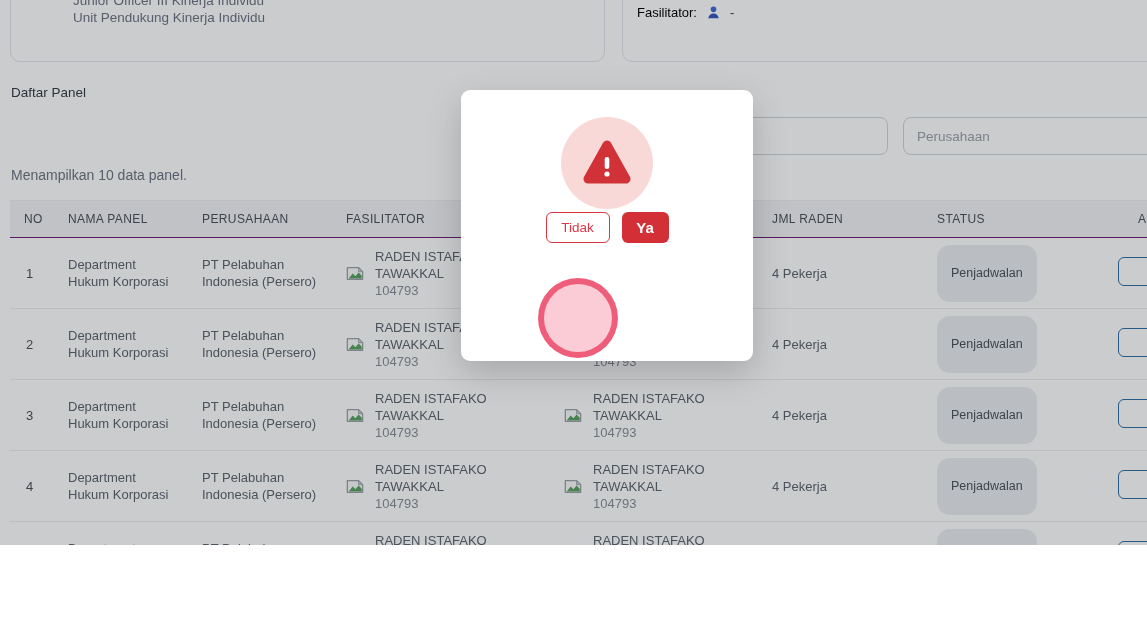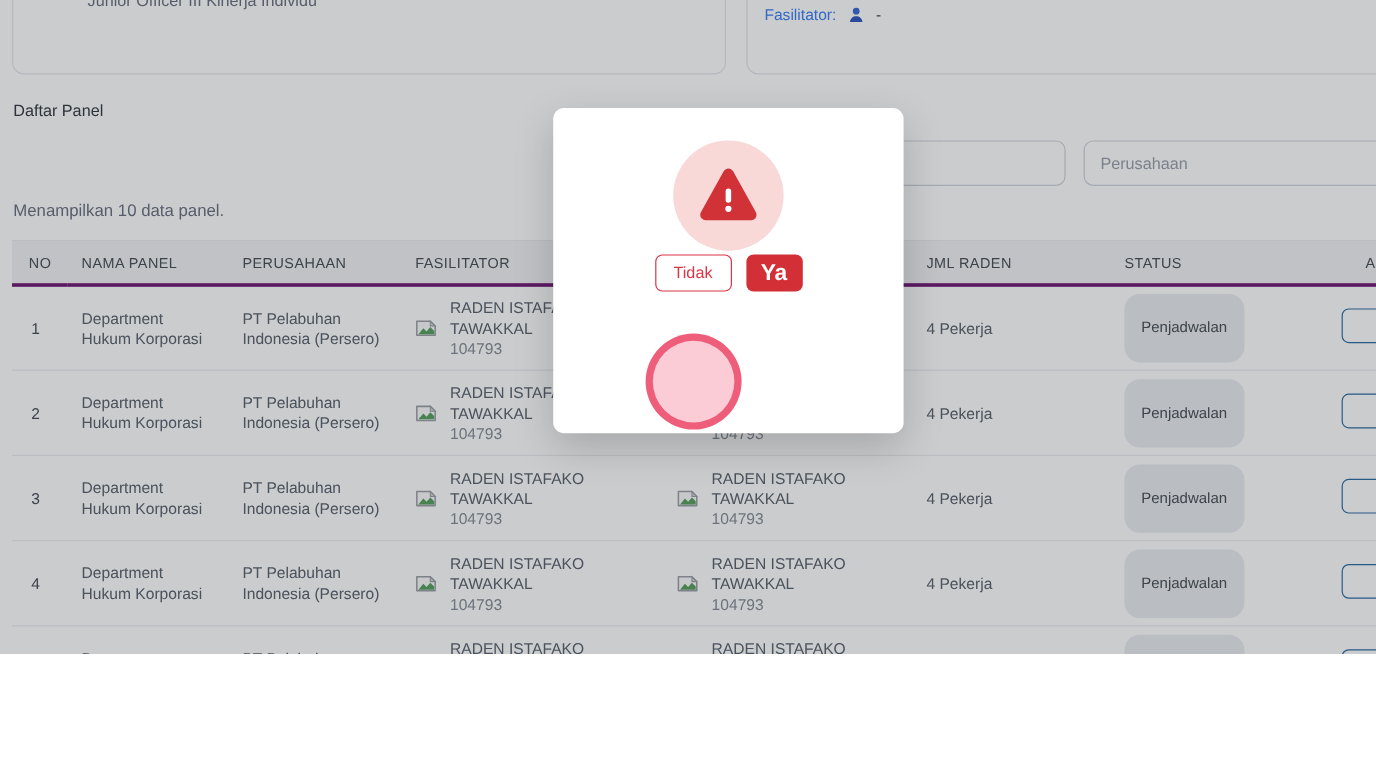--- a/index.html
+++ b/index.html
@@ -6,39 +6,39 @@
   html,body { width:1147px; height:639px; }
   body { font-family:"Liberation Sans","DejaVu Sans",sans-serif; background:#fff; }
   #viewport { position:relative; width:1147px; height:545px; overflow:hidden; background:#fff; }
 
   
   .card { position:absolute; border:1px solid #e2e5e9; border-radius:10px; background:#fff; }
   #card-left { left:10px; top:-40px; width:595px; height:102px; }
   #card-left .lines { position:absolute; left:62px; top:31px; color:#6b7280; font-size:13.5px; line-height:17px; }
   #card-right { left:622px; top:-30px; width:545px; height:92px; }
   .meta-row { position:absolute; display:flex; align-items:center; gap:9px; font-size:13px; }
-  .meta-label { color:#3b82f6; }
+  .meta-label { color:#000000; }
   .meta-value { color:#374151; }
   .person-icon { width:15px; height:15px; display:inline-block; }
 
   
   #panel-title { position:absolute; left:11px; top:85px; font-size:13.5px; color:#343a40; }
   .filter-input { position:absolute; top:117px; height:38px; border:1px solid #ced4da; border-radius:8px;
                   background:#fff; font-size:13.5px; color:#374151; padding:0 13px;
                   font-family:"Liberation Sans",sans-serif; }
   .filter-input::placeholder { color:#9aa1a9; }
   #input-search { left:10px; width:596px; }
   #input-middle { left:620px; width:268px; }
   #input-company { left:903px; width:280px; }
   #result-summary { position:absolute; left:11px; top:167px; font-size:14px; color:#6b7280; }
 
   
   #table-wrap { position:absolute; left:10px; top:200px; width:1190px; }
   table { border-collapse:collapse; table-layout:fixed; width:1190px; }
-  thead th { background:#f1f3f5; border-top:1px solid #e9ecef; border-bottom:3px solid #701a75;
+  thead th { background:#f1f3f5; border-top:1px solid #e9ecef; border-bottom:1px solid #701a75;
              height:37px; font-size:12px; font-weight:500; color:#495057; letter-spacing:.4px;
              text-align:left; padding:0 12px; white-space:nowrap; }
   tbody td { border-bottom:1px solid #e9ecef; height:71px; font-size:13px; color:#5a636e;
              padding:0 12px; vertical-align:middle; line-height:17px; }
   col.c-no{width:46px} col.c-nama{width:134px} col.c-per{width:150px}
   col.c-fas{width:210px} col.c-lead{width:210px} col.c-jml{width:165px}
   col.c-status{width:170px} col.c-aksi{width:105px}
   td.no-cell { padding-left:16px; color:#495057; }
   .person-cell { display:flex; align-items:center; gap:11px; }
   .person-text { display:flex; flex-direction:column; }
@@ -76,34 +76,35 @@
   #modal { position:absolute; left:461px; top:90px; width:292px; height:271px; background:#fff;
            border-radius:9px; box-shadow:0 12px 34px rgba(0,0,0,.18); z-index:20; text-align:center; }
   #warn-circle { width:92px; height:92px; border-radius:50%; background:#f9d8d8;
                  margin:27px auto 0; display:flex; align-items:center; justify-content:center; }
   #modal-title { margin-top:17px; font-size:17px; font-weight:500; color:#212529; }
   #modal-message { margin:10px auto 0; width:246px; font-size:13px; color:#6c757d; line-height:1.55; }
   #modal-actions { margin-top:3px; display:flex; justify-content:center; gap:12px; }
   #tidak-btn { width:64px; height:31px; background:#fff; border:1px solid #dc3545; border-radius:6px;
                color:#dc3545; font-size:13.5px; cursor:pointer; font-family:"Liberation Sans",sans-serif; }
   #ya-btn { width:47px; height:31px; background:#d32f36; border:none; border-radius:6px;
-            color:#fff; font-size:19px; font-weight:700; cursor:pointer;
+            color:#fff; font-size:15px; font-weight:700; cursor:pointer;
             font-family:"Liberation Sans",sans-serif; }
   #click-highlight { position:absolute; left:77px; top:188px; width:80px; height:80px;
                      border:6px solid rgba(236,74,104,.85); border-radius:50%;
                      background:rgba(246,142,163,.45); pointer-events:none; z-index:2; }
 </style>
 </head>
 <body>
 
 <div id="viewport">
 
   <div class="card" id="card-left">
     <div class="lines">
       <div>Junior Officer III Kinerja Individu</div>
+      <div>Unit Pendukung Kinerja Individu</div>
     </div>
   </div>
 
   <div class="card" id="card-right">
     <div class="meta-row" style="left:14px; top:34px;">
       <span class="meta-label">Fasilitator:</span>
       <span class="person-icon">
         <svg viewBox="0 0 16 16" width="15" height="15">
             <circle cx="8" cy="4.6" r="3" fill="#3b6bd6"></circle>
             <path d="M2.4 14.2c.5-3.6 2.8-5.2 5.6-5.2s5.1 1.6 5.6 5.2z" fill="#3456c0"></path>

